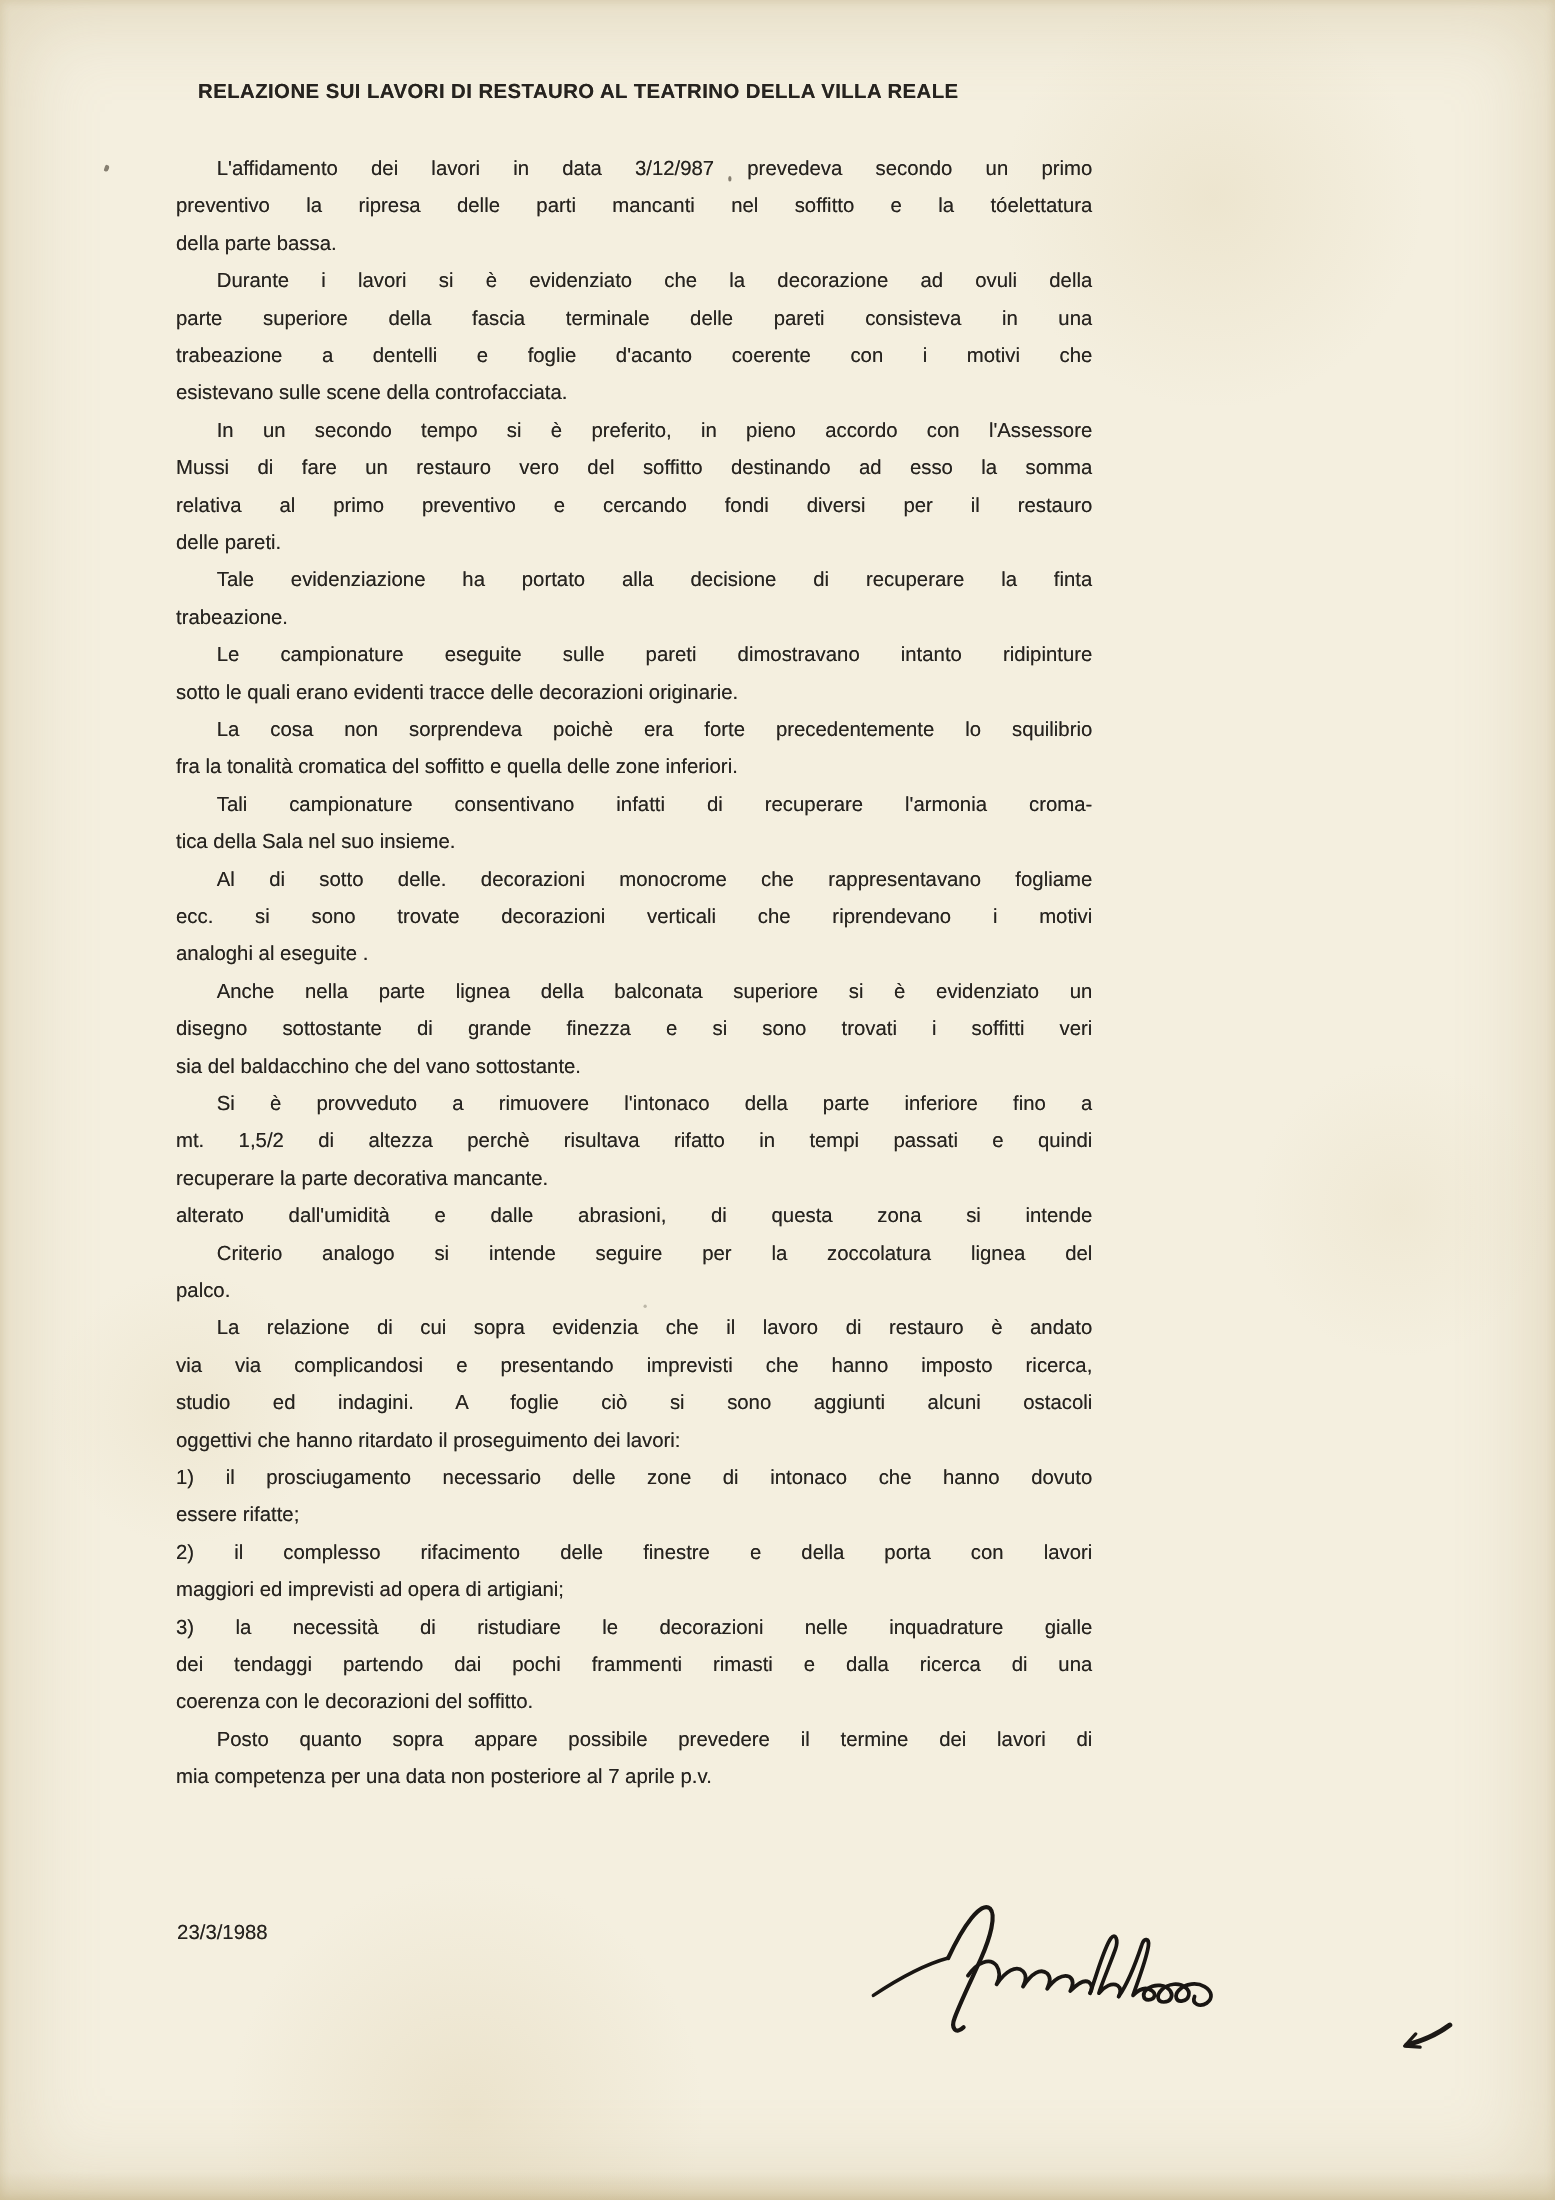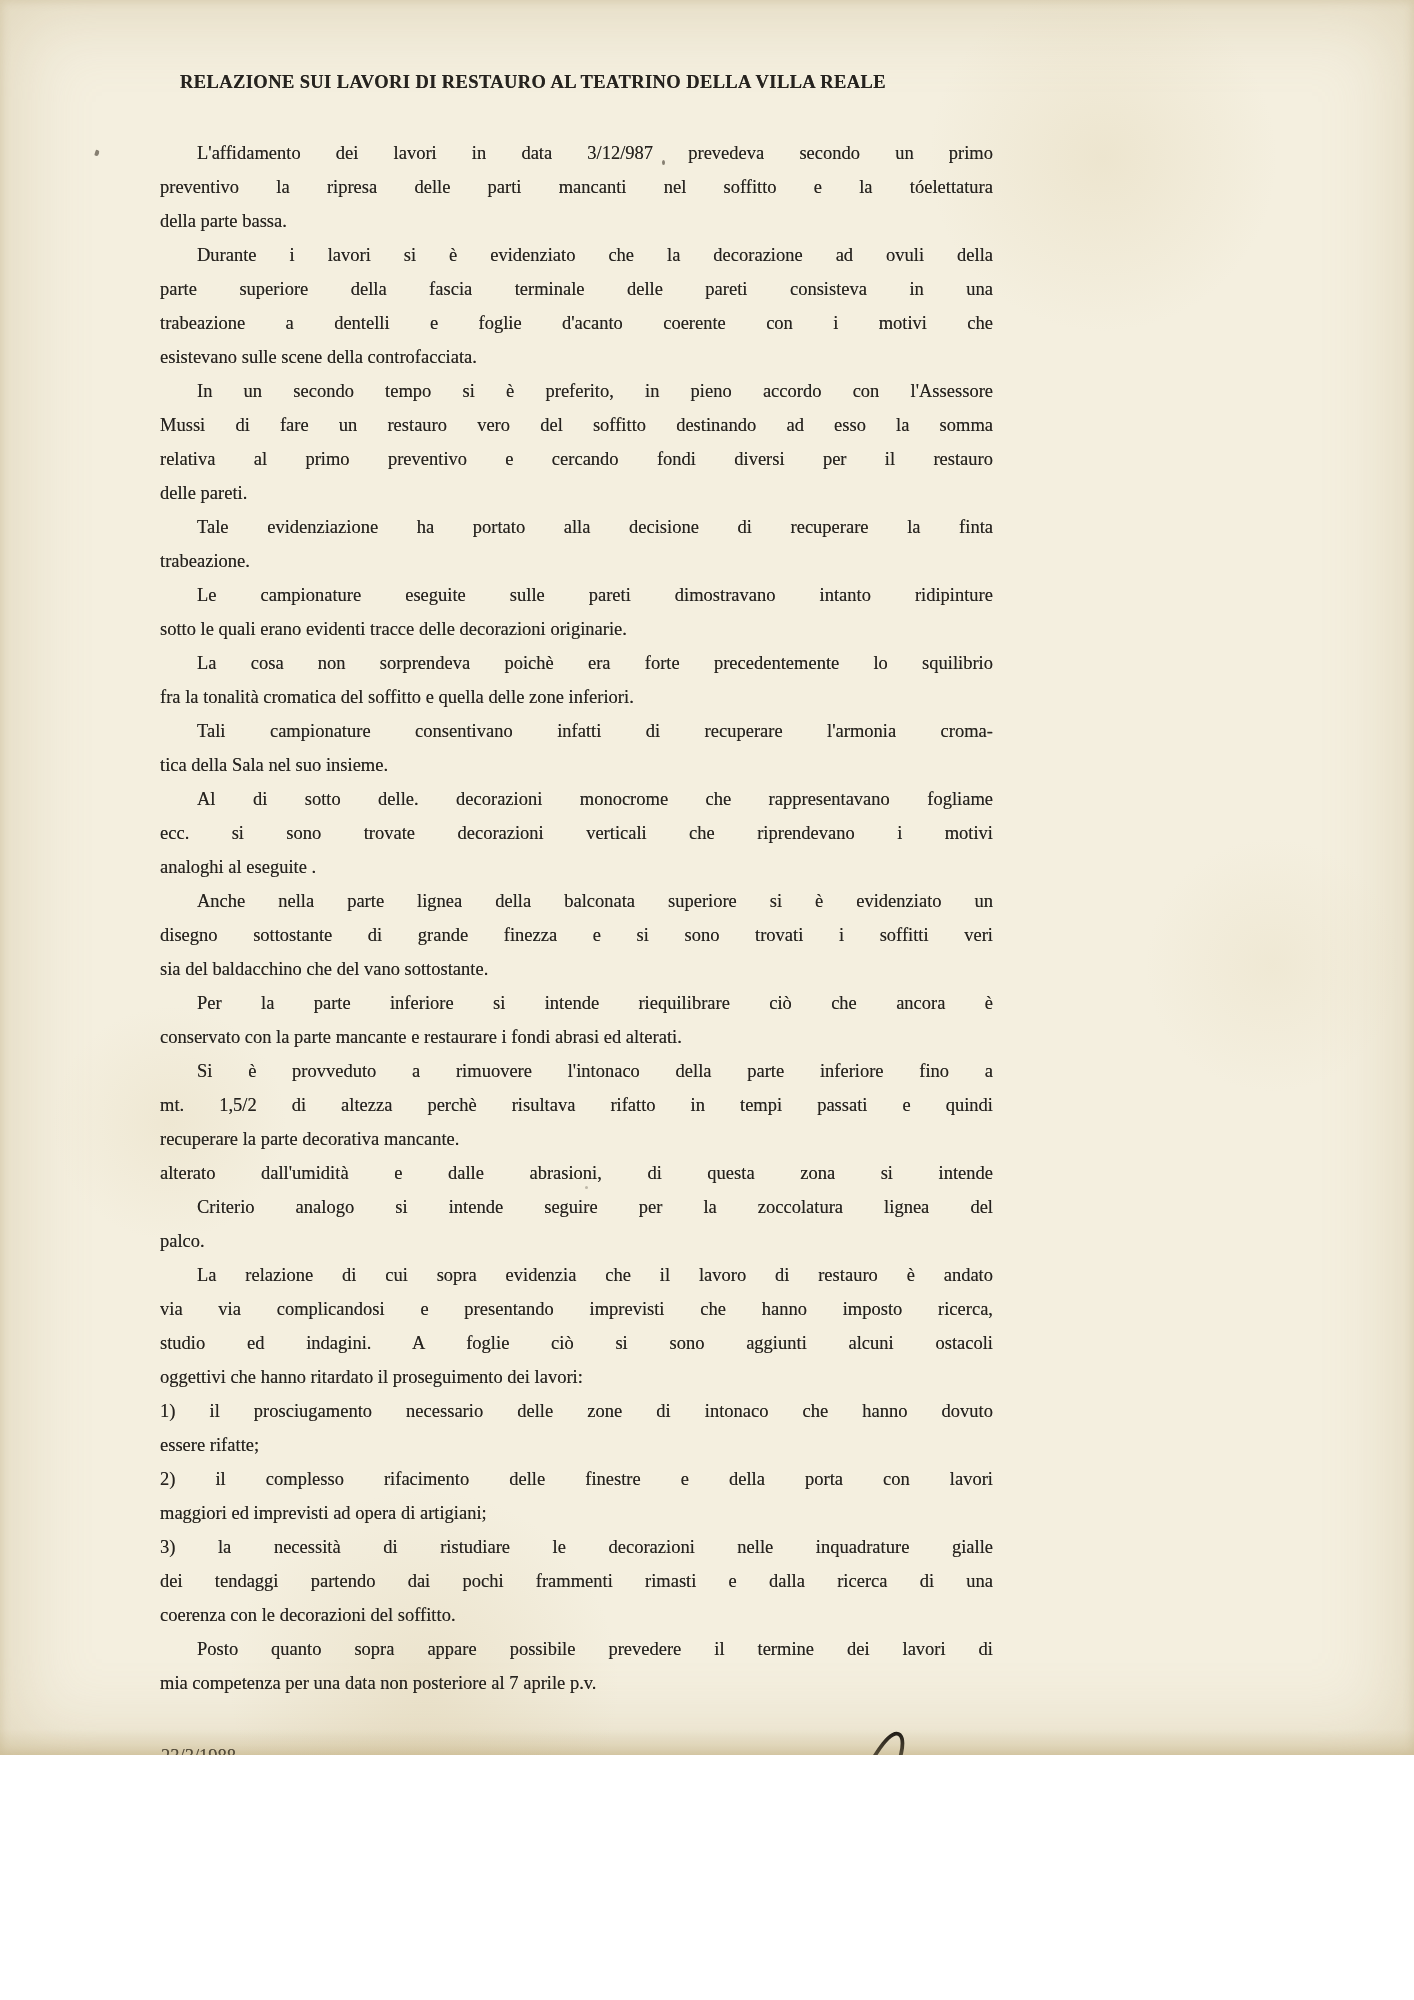--- a/index.html
+++ b/index.html
@@ -1,21 +1,21 @@
 <!DOCTYPE html>
 <html><head>
 <meta charset="utf-8">
 <style>
   html,body{margin:0;padding:0;}
   .scan{
     position:relative;
-    width:1414px;height:1755px;
+    width:1414px;height:2000px;
     background:#f4efdf;
     box-shadow:inset 0 0 70px 18px rgba(186,166,118,.30), inset 0 0 8px 2px rgba(170,150,100,.25);
-    font-family:Liberation Serif, serif;
+    font-family:Liberation Sans, sans-serif;
     color:#26231f;
     overflow:hidden;
   }
   .scan::after{ 
     content:"";position:absolute;left:0;right:0;bottom:0;height:26px;
     background:linear-gradient(180deg,rgba(190,170,120,0) 0,rgba(190,170,120,.35) 100%);
     pointer-events:none;
   }
   .blotches{
     position:absolute;inset:0;pointer-events:none;
@@ -97,24 +97,20 @@
         <div class="line justify indent">Al di sotto delle. decorazioni monocrome che rappresentavano fogliame</div>
         <div class="line justify">ecc. si sono trovate decorazioni verticali che riprendevano i motivi</div>
         <div class="line last">analoghi al eseguite .</div>
       </div>
       <div class="para">
         <div class="line justify indent">Anche nella parte lignea della balconata superiore si è evidenziato un</div>
         <div class="line justify">disegno sottostante di grande finezza e si sono trovati i soffitti veri</div>
         <div class="line last">sia del baldacchino che del vano sottostante.</div>
       </div>
       <div class="para">
-        <div class="line justify indent">Per la parte inferiore si intende riequilibrare ciò che ancora è</div>
-        <div class="line last">conservato con la parte mancante e restaurare i fondi abrasi ed alterati.</div>
-      </div>
-      <div class="para">
         <div class="line justify indent">Si è provveduto a rimuovere l'intonaco della parte inferiore fino a</div>
         <div class="line justify">mt. 1,5/2 di altezza perchè risultava rifatto in tempi passati e quindi</div>
         <div class="line last">recuperare la parte decorativa mancante.</div>
         <div class="line justify">alterato dall'umidità e dalle abrasioni, di questa zona si intende</div>
       </div>
       <div class="para">
         <div class="line justify indent">Criterio analogo si intende seguire per la zoccolatura lignea del</div>
         <div class="line last">palco.</div>
       </div>
       <div class="para">

